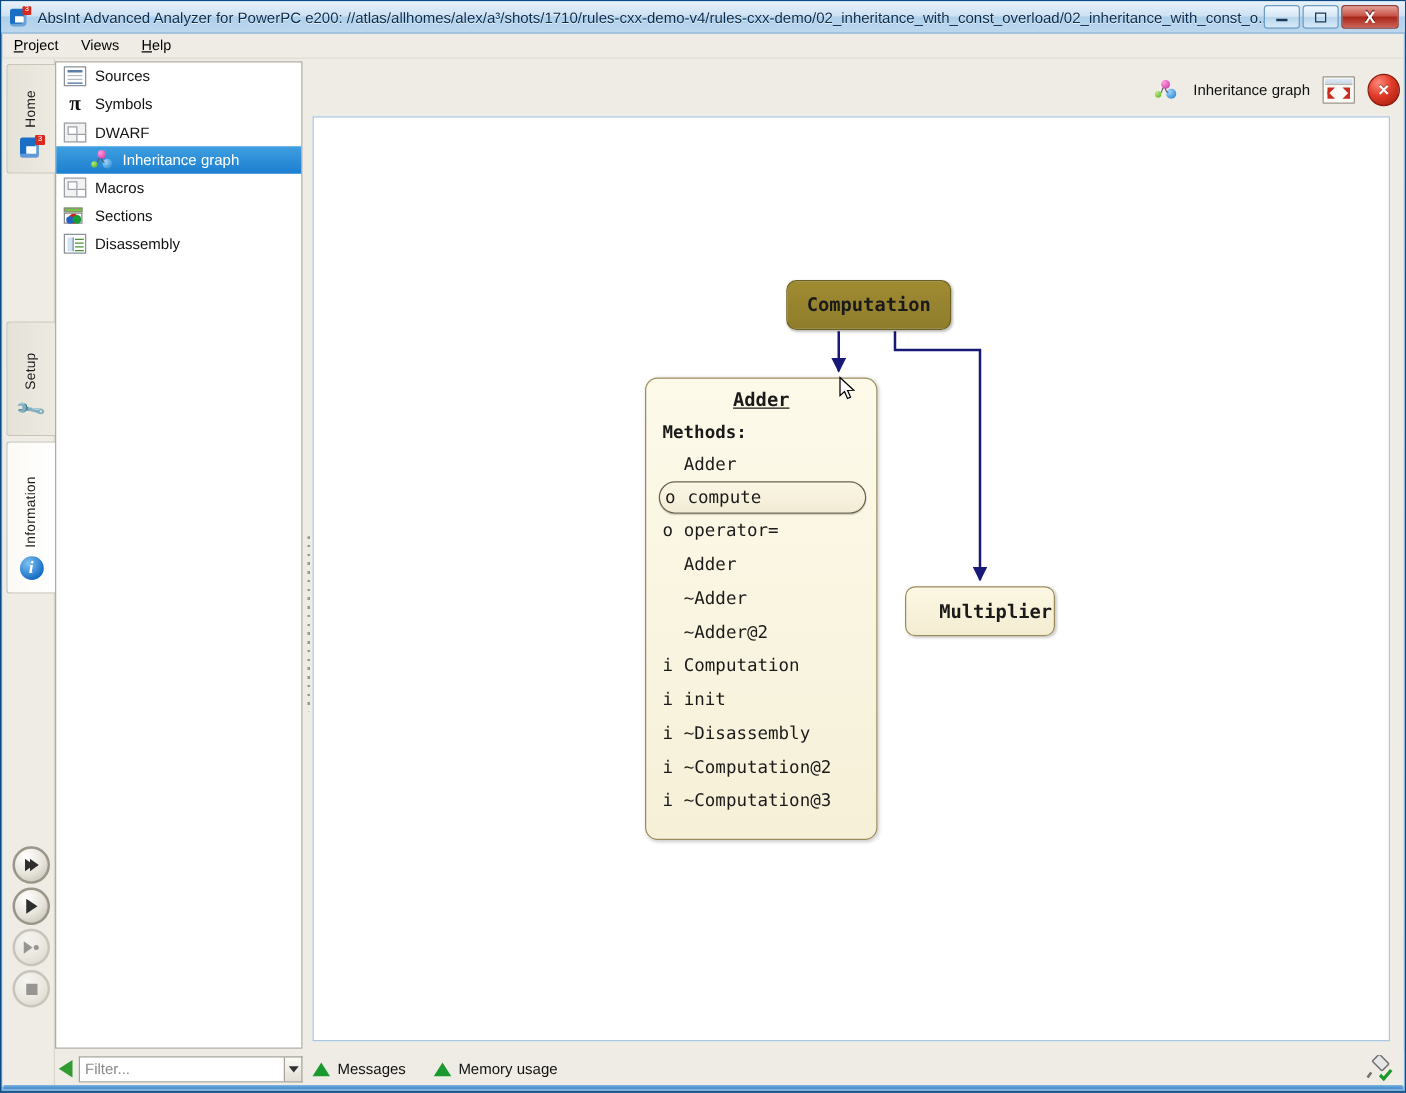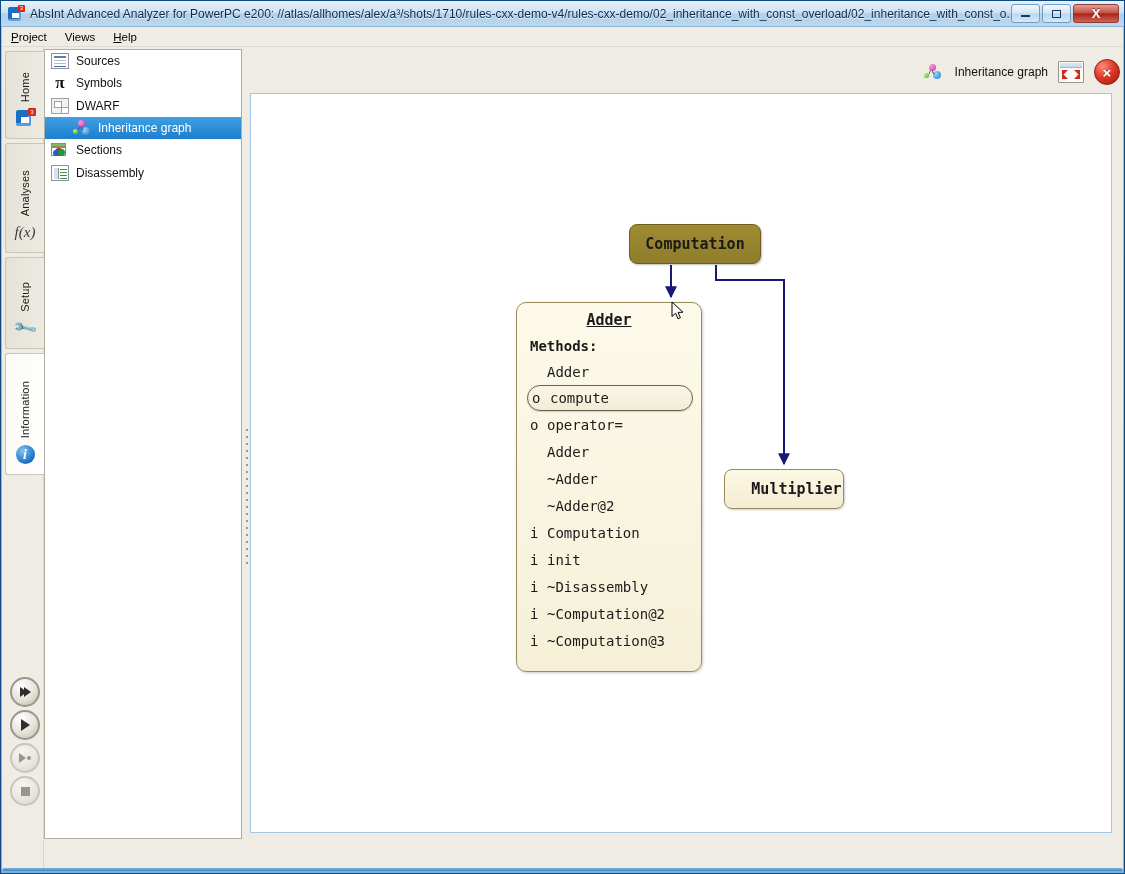--- a/index.html
+++ b/index.html
@@ -386,26 +386,20 @@
       <div id="vtabs">
         <div class="vtab" style="top:4px;height:88px;">
           <div class="vicon">
             <span class="ic-home">
                 <span class="g2"></span>
                 <span class="sup2">3</span>
               </span>
           </div>
           <div class="vlabel">Home</div>
         </div>
-        <div class="vtab" style="top:96px;height:110px;">
-          <div class="vicon">
-              <span class="ic-fx">f(x)</span>
-            </div>
-          <div class="vlabel">Analyses</div>
-        </div>
         <div class="vtab" style="top:210px;height:92px;">
           <div class="vicon">
               <span class="ic-wrench">🔧</span>
             </div>
           <div class="vlabel">Setup</div>
         </div>
         <div class="vtab sel" style="top:306px;height:122px;">
           <div class="vicon">
               <span class="ic-info">i</span>
             </div>
@@ -445,20 +439,24 @@
         </div>
         <div class="tree-item child sel">
           <span class="tico tico-inherit">
             <i class="n1"></i>
               <i class="n2"></i>
               <i class="n3"></i>
               <i class="e1"></i>
               <i class="e2"></i>
           </span>
           <span>Inheritance graph</span>
+        </div>
+        <div class="tree-item">
+          <span class="tico tico-dwarf"></span>
+          <span>Macros</span>
         </div>
         <div class="tree-item">
           <span class="tico tico-sections">
             <i class="bar"></i>
               <i class="bx"></i>
               <i class="p1"></i>
               <i class="p3"></i>
               <i class="p2"></i>
           </span>
           <span>Sections</span>
@@ -569,18 +567,44 @@
               </div>
           </div>
 
           <svg id="cursor" viewBox="0 0 14 20">
             <path d="M1 1 L1 15.5 L4.6 12.2 L7 17.8 L9.4 16.7 L7.1 11.4 L12 11.2 Z" fill="#ffffff" stroke="#000000" stroke-width="1"></path>
           </svg>
 
         </div>
       </div>
 
+      <div id="bottombar">
+        <div id="filter-wrap">
+          <span class="green-left"></span>
+          <input id="filter-input" placeholder="Filter..." style="">
+          <span id="filter-drop">
+              <span class="cv"></span>
+            </span>
+        </div>
+        <div id="statusitems">
+          <div class="status-item">
+            <span class="gtri"></span>
+            <span>Messages</span>
+          </div>
+          <div class="status-item">
+            <span class="gtri"></span>
+            <span>Memory usage</span>
+          </div>
+        </div>
+        <svg id="plug-icon" viewBox="0 0 24 22">
+          <g stroke="#6e6e6e" stroke-width="1.2" fill="#e6e6e6">
+            <rect x="8" y="2" width="11" height="8" rx="1" transform="rotate(45 13.5 6)"></rect>
+            <path d="M6 14 L3 18" stroke-width="2"></path>
+          </g>
+          <path d="M13 16 L16 19 L22 12" stroke="#1a9a2e" stroke-width="2.6" fill="none"></path>
+        </svg>
+      </div>
 
     </div>
 
     <div id="inner-glow-b"></div>
   </div>
 </div>
 
 </body></html>

